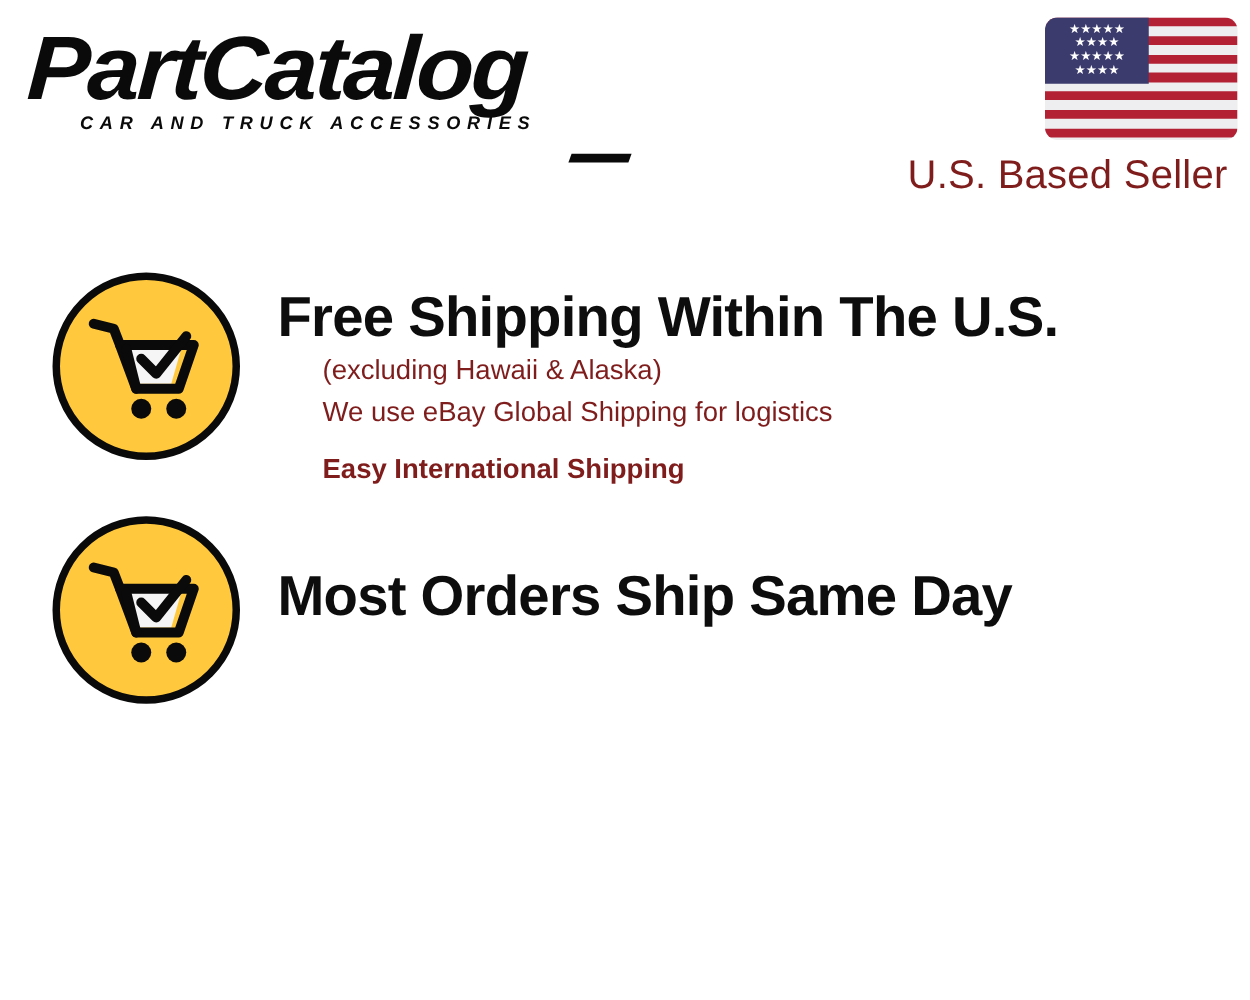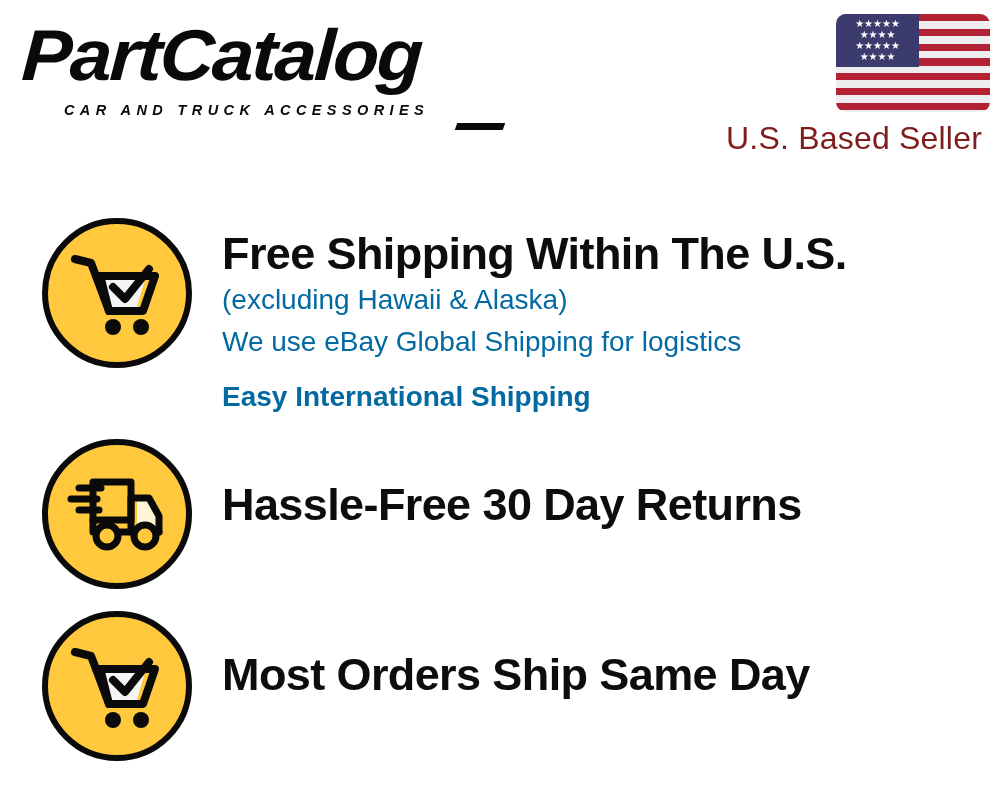--- a/index.html
+++ b/index.html
@@ -36,21 +36,21 @@
     transform: scaleX(1.05) skewX(-3deg);
     transform-origin: left top;
   }
   .brand-tagline {
     font-family: "Liberation Sans", sans-serif;
     font-weight: bold;
     font-style: italic;
     font-size: 14.5px;
     letter-spacing: 5.4px;
     color: #0a0a0a;
-    margin-top: 12px;
+    margin-top: 1px;
     margin-left: 40px;
     white-space: nowrap;
   }
   .brand-underline {
     position: absolute;
     left: 432px;
     top: 101px;
     width: 48px;
     height: 7px;
     background: #0a0a0a;
@@ -158,24 +158,25 @@
     font-family: "Liberation Sans", sans-serif;
     font-weight: bold;
     font-size: 45px;
     line-height: 1.06;
     letter-spacing: -0.6px;
     color: #0d0d0d;
     white-space: nowrap;
   }
   .benefit-sub {
     font-family: "Liberation Sans", sans-serif;
-    font-size: 28px;
+    font-size: 22px;
     line-height: 1.45;
-    color: #0369a1;
+    color: #7f1d1d;
     margin-top: 6px;
+    margin-left: 36px;
   }
   .benefit-sub.bold {
     font-weight: bold;
     margin-top: 14px;
   }
   .benefit-sub.plain {
     margin-top: 2px;
   }
 </style>
 </head>
@@ -223,38 +224,20 @@
       </svg>
     </div>
     <div class="benefit-text">
       <div class="benefit-title">Free Shipping Within The U.S.</div>
       <div class="benefit-sub plain">(excluding Hawaii &amp; Alaska)</div>
       <div class="benefit-sub plain">We use eBay Global Shipping for logistics</div>
       <div class="benefit-sub bold">Easy International Shipping</div>
     </div>
   </div>
 
-  <div class="benefit-row row-2">
-    <div class="icon-badge">
-      <svg width="100" height="80" viewBox="0 0 100 80" aria-hidden="true">
-        <path d="M70 26 L84 26 L92 42 L92 58 L70 58 Z" fill="#fff6d8"></path>
-        <path d="M26 8 L64 8 L64 46 L26 46 Z" stroke="#0a0a0a" stroke-width="7" stroke-linejoin="round" fill="none"></path>
-        <path d="M64 24 L82 24 L92 42 L92 58 L64 58 Z" stroke="#0a0a0a" stroke-width="7" stroke-linejoin="round" fill="none"></path>
-        <path d="M26 46 L26 58 L92 58" stroke="#0a0a0a" stroke-width="7" stroke-linecap="round" stroke-linejoin="round" fill="none"></path>
-        <line x1="12" y1="14" x2="34" y2="14" stroke="#0a0a0a" stroke-width="7" stroke-linecap="round"></line>
-        <line x1="4" y1="25" x2="30" y2="25" stroke="#0a0a0a" stroke-width="7" stroke-linecap="round"></line>
-        <line x1="12" y1="36" x2="32" y2="36" stroke="#0a0a0a" stroke-width="7" stroke-linecap="round"></line>
-        <circle cx="40" cy="62" r="11" fill="#ffc83d" stroke="#0a0a0a" stroke-width="7"></circle>
-        <circle cx="78" cy="62" r="11" fill="#ffc83d" stroke="#0a0a0a" stroke-width="7"></circle>
-      </svg>
-    </div>
-    <div class="benefit-text">
-      <div class="benefit-title">Hassle-Free 30 Day Returns</div>
-    </div>
-  </div>
 
   <div class="benefit-row row-3">
     <div class="icon-badge">
       <svg width="96" height="88" viewBox="0 0 96 88" aria-hidden="true">
         <polygon points="34,30 76,30 68,58 40,58" fill="#f5f5f5"></polygon>
         <path d="M6 10 L22 14 L27 27" stroke="#0a0a0a" stroke-width="8" stroke-linecap="round" stroke-linejoin="round" fill="none"></path>
         <path d="M27 27 L86 27 L74 62 L40 62 Z" stroke="#0a0a0a" stroke-width="8" stroke-linecap="round" stroke-linejoin="round" fill="none"></path>
         <path d="M40 62 L32 30" stroke="#0a0a0a" stroke-width="8" stroke-linecap="round" fill="none"></path>
         <path d="M44 38 L56 50 L80 20" stroke="#0a0a0a" stroke-width="8" stroke-linecap="round" stroke-linejoin="round" fill="none"></path>
         <circle cx="44" cy="78" r="8" fill="#0a0a0a"></circle>

